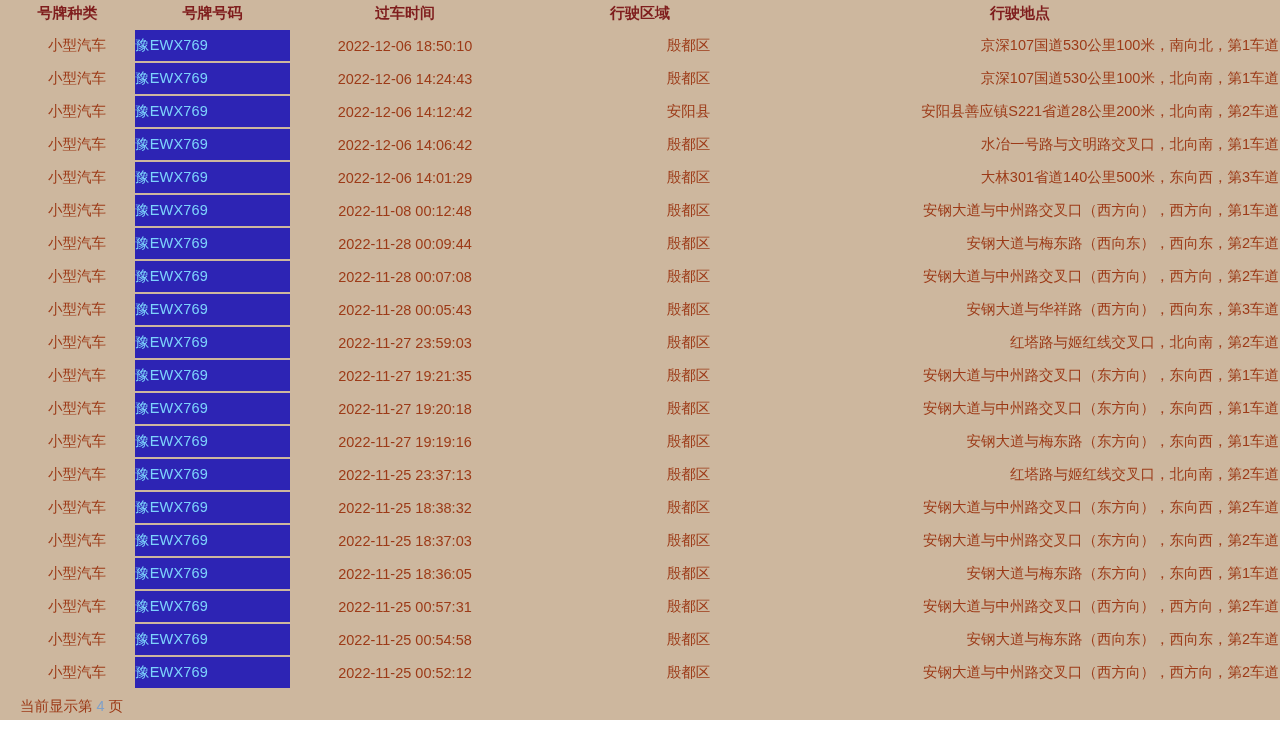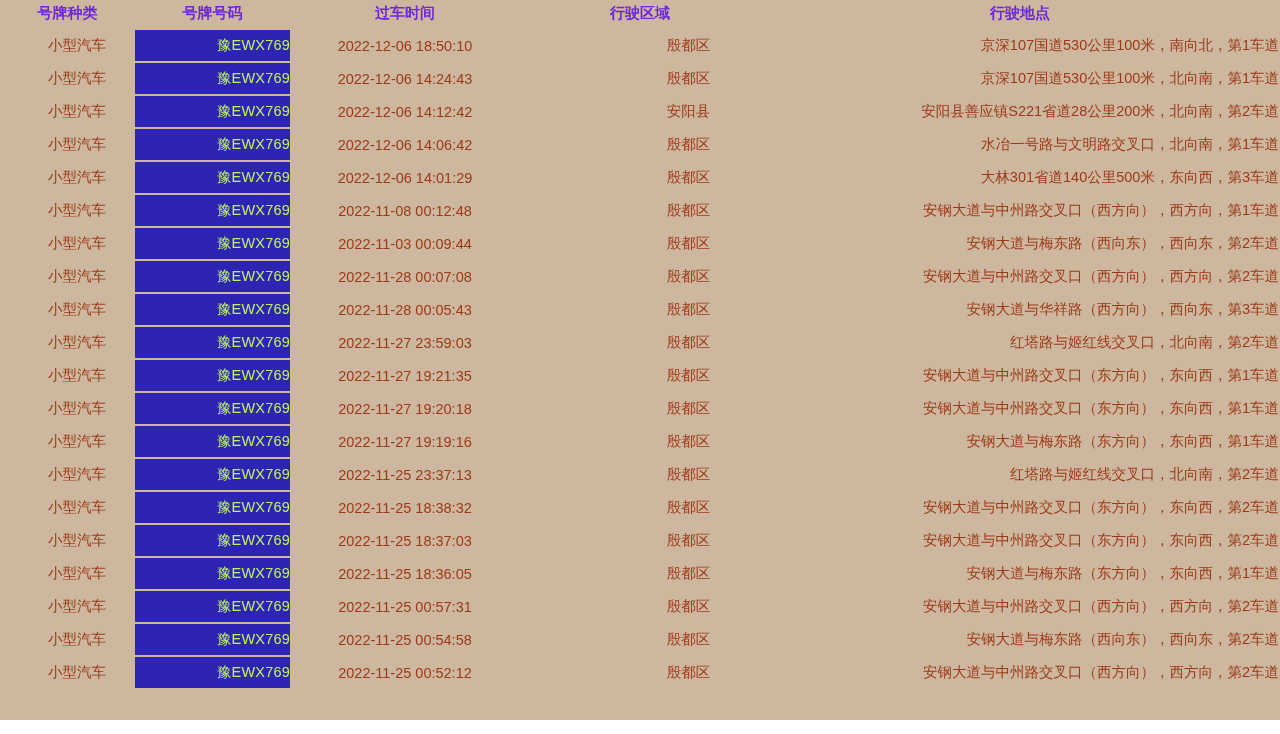--- a/index.html
+++ b/index.html
@@ -22,21 +22,21 @@
     box-sizing: border-box;
   }
   table.records {
     width: 1280px;
     border-collapse: collapse;
     table-layout: fixed;
   }
   table.records thead th {
     font-size: 15px;
     font-weight: bold;
-    color: #6d28d9;
+    color: #7f1d1d;
     padding: 4px 0 6px 0;
     text-align: center;
     white-space: nowrap;
   }
   table.records tbody td {
     font-size: 14.5px;
     color: #9c3a17;
     height: 31px;
     vertical-align: middle;
     white-space: nowrap;
@@ -51,26 +51,26 @@
 
   td.type  { text-align: left;  padding-left: 20px; }
   td.plate { text-align: center; padding: 0; }
   td.time  { text-align: center; }
   td.area  { text-align: left; padding-left: 98px; }
   td.place { text-align: left; padding-left: 0; }
 
   .plate-badge {
     display: block;
     background: #2d24b4;
-    color: #bef264;
+    color: #7dd3fc;
     font-size: 14.5px;
     line-height: 31px;
     height: 31px;
     width: 100%;
-    text-align: right;
+    text-align: left;
     letter-spacing: 0.2px;
     font-family: "Liberation Sans", "DejaVu Sans", sans-serif;
   }
   .place-inner {
     display: inline-block;
     width: 100%;
     text-align: right;
   }
   .footer {
     margin-top: 6px;
@@ -167,21 +167,21 @@
           </td>
           <td class="time">2022-11-08 00:12:48</td>
           <td class="area">殷都区</td>
           <td class="place"><span class="place-inner">安钢大道与中州路交叉口（西方向），西方向，第1车道</span></td>
         </tr>
         <tr>
           <td class="type">小型汽车</td>
           <td class="plate">
             <span class="plate-badge">豫EWX769</span>
           </td>
-          <td class="time">2022-11-03 00:09:44</td>
+          <td class="time">2022-11-28 00:09:44</td>
           <td class="area">殷都区</td>
           <td class="place"><span class="place-inner">安钢大道与梅东路（西向东），西向东，第2车道</span></td>
         </tr>
         <tr>
           <td class="type">小型汽车</td>
           <td class="plate">
             <span class="plate-badge">豫EWX769</span>
           </td>
           <td class="time">2022-11-28 00:07:08</td>
           <td class="area">殷都区</td>
@@ -291,15 +291,18 @@
           <td class="plate">
             <span class="plate-badge">豫EWX769</span>
           </td>
           <td class="time">2022-11-25 00:52:12</td>
           <td class="area">殷都区</td>
           <td class="place"><span class="place-inner">安钢大道与中州路交叉口（西方向），西方向，第2车道</span></td>
         </tr>
       </tbody>
   </table>
 
+  <div class="footer">
+    <span>当前显示第</span><span class="page-num">4</span><span>页</span>
+  </div>
 
   <div class="bottom-strip"></div>
 </div>
 
 </body></html>

